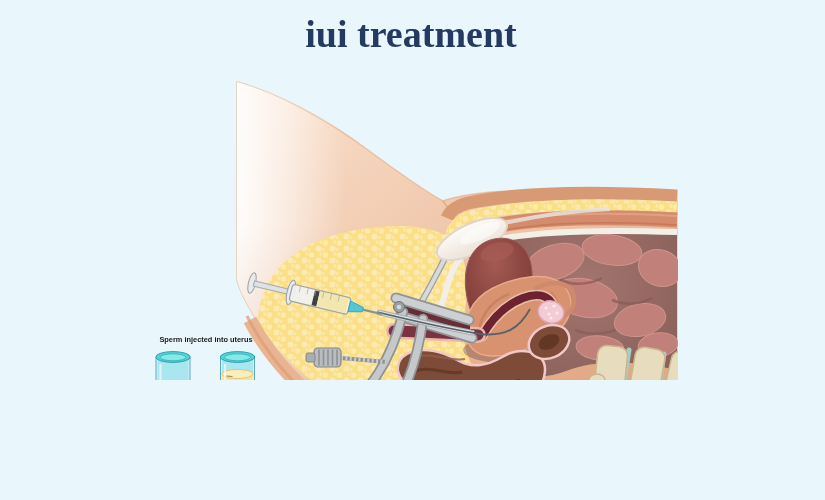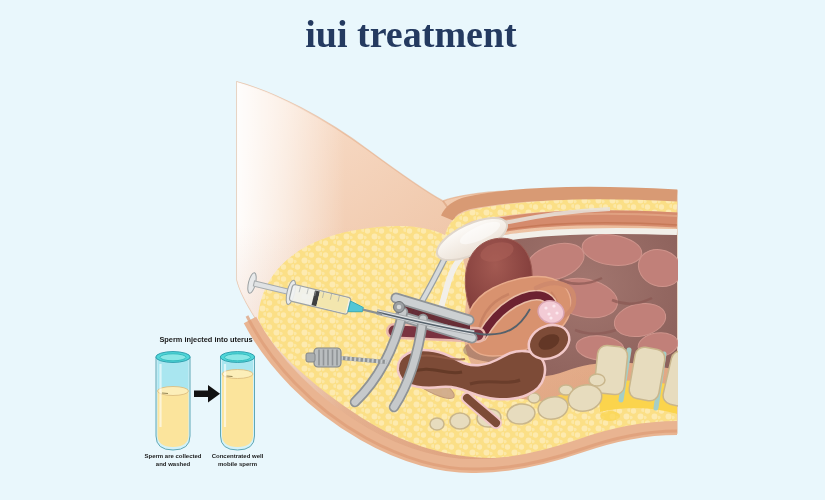--- a/index.html
+++ b/index.html
@@ -1,16 +1,16 @@
 <!DOCTYPE html>
 <html><head>
 <meta charset="utf-8">
 <style>
   html,body{margin:0;padding:0;background:#e9f7fc;}
-  .stage{position:relative;width:825px;height:500px;overflow:hidden;font-family:"Liberation Sans",sans-serif;}
+  .stage{position:relative;width:825px;height:380px;overflow:hidden;font-family:"Liberation Sans",sans-serif;}
   svg{display:block;}
   .title{font:700 38px "Liberation Serif",serif;}
   .inset-heading{font:700 7.4px "Liberation Sans",sans-serif;}
   .inset-label{font:700 6px "Liberation Sans",sans-serif;}
   text{user-select:none;}
 </style>
 </head>
 <body>
 
 <div class="stage">

